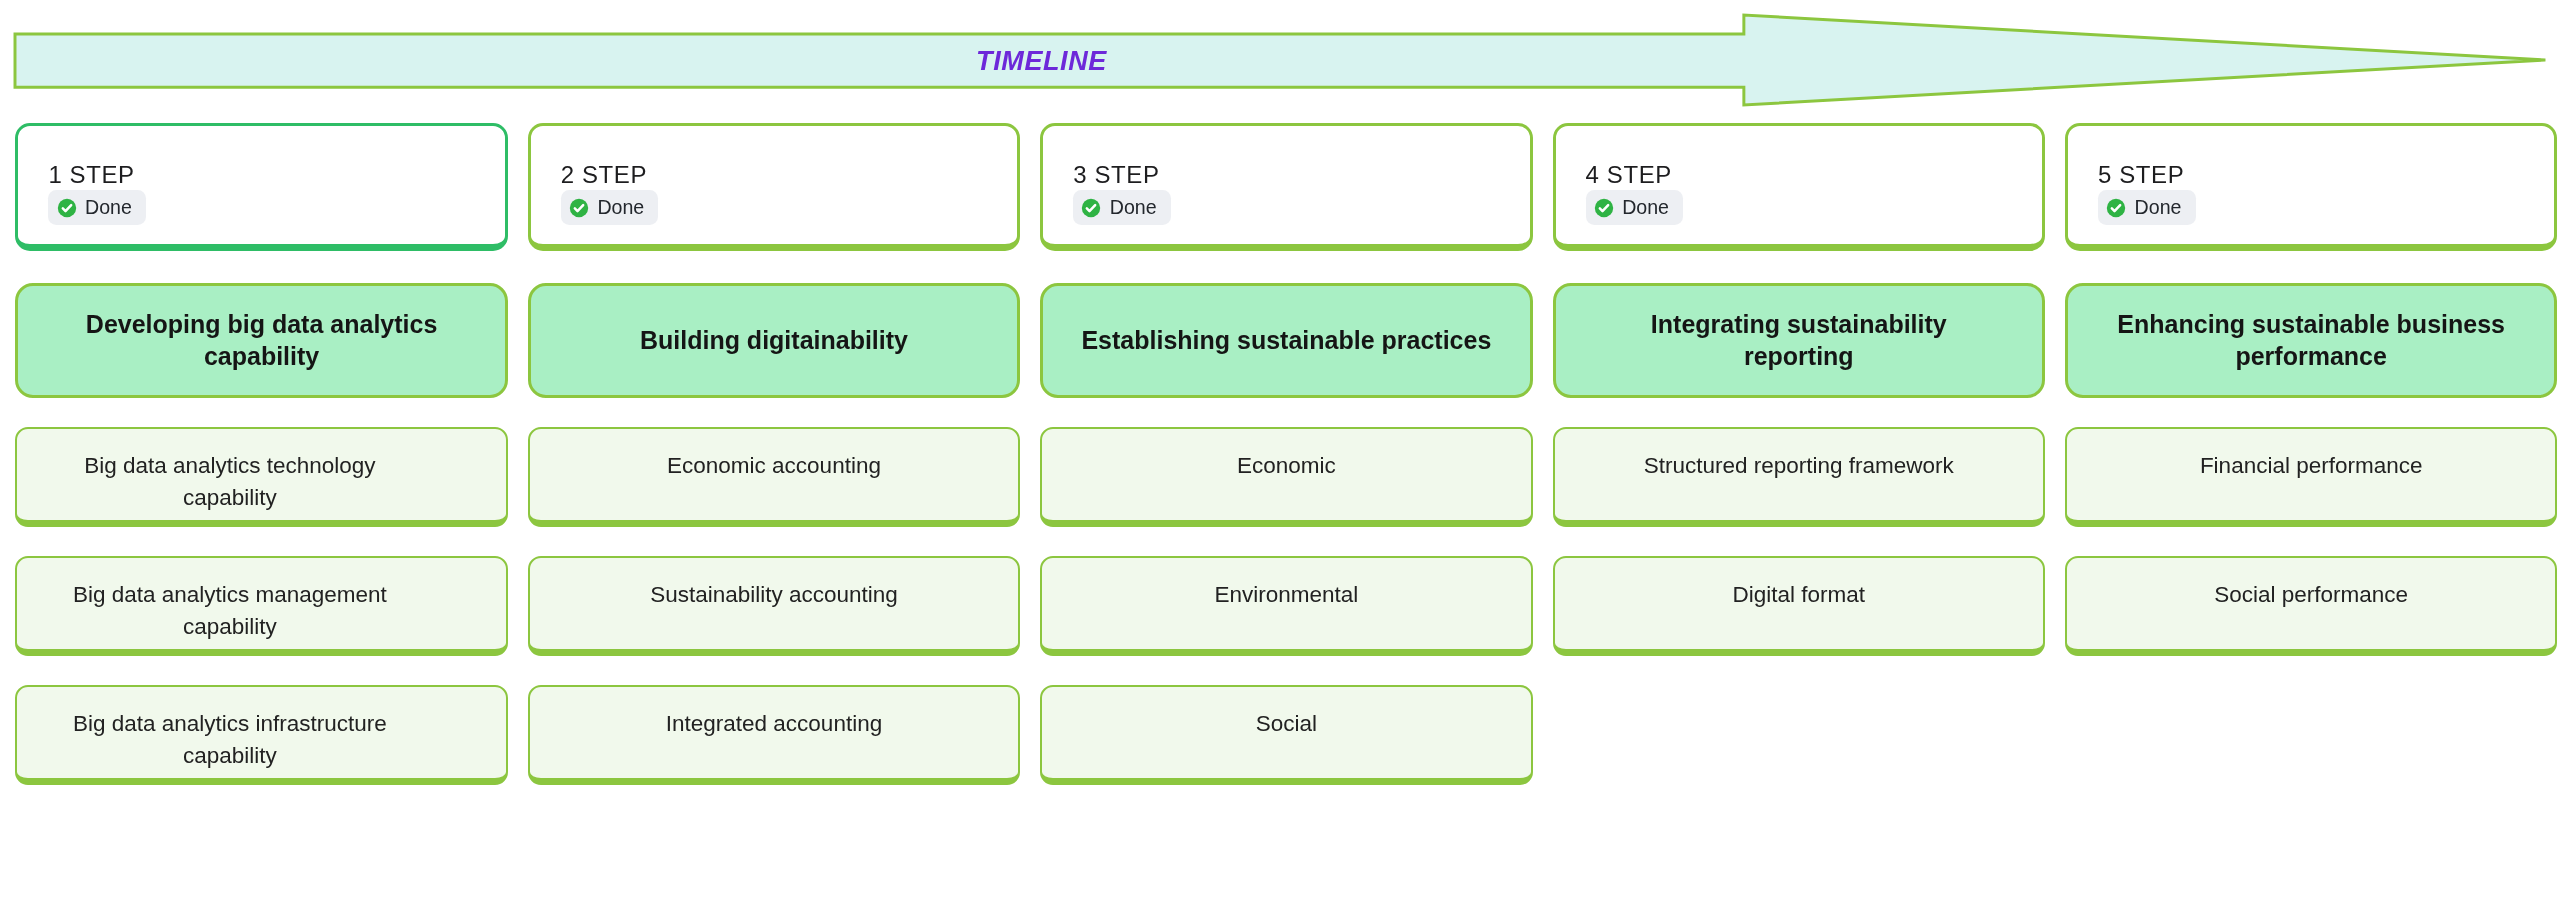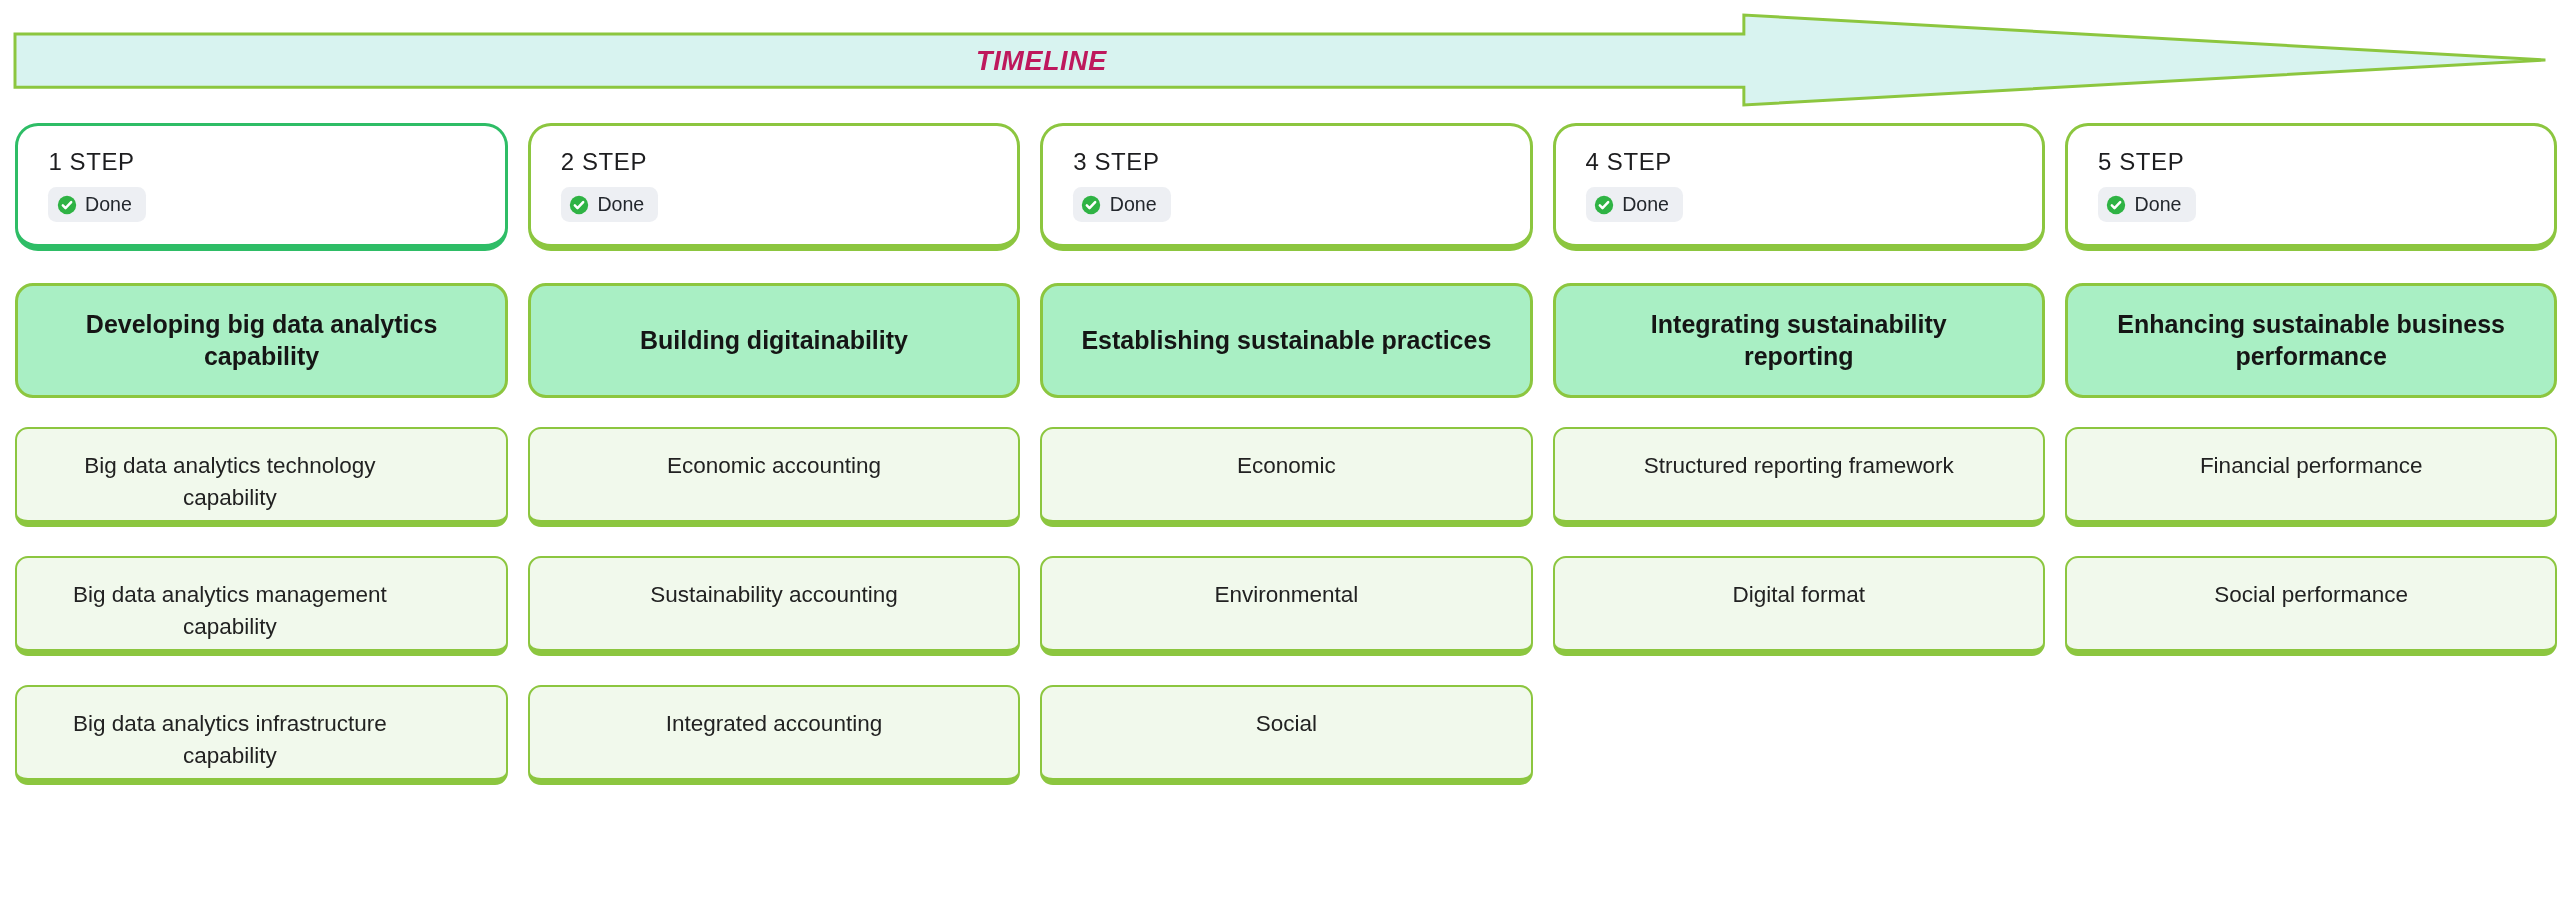--- a/index.html
+++ b/index.html
@@ -14,40 +14,40 @@
   .arrow { width:100%; height:100%; display:block; overflow:visible; }
   .arrow polygon {
     fill:var(--timeline-fill,#D8F3F0);
     stroke:var(--accent-green,#8CC63F);
     stroke-width:5;
   }
   .timeline-label {
     position:absolute; left:0; top:20px; width:2053px; height:52px;
     line-height:52px; text-align:center;
     font-size:27px; font-weight:bold; font-style:italic;
-    letter-spacing:0.6px; color:#be185d;
+    letter-spacing:0.6px; color:#6d28d9;
   }
 
   
   .board {
     position:absolute; left:15.4px; top:123px; width:2542px;
     display:grid; grid-template-columns:repeat(5,1fr); column-gap:20px;
   }
   .column { display:flex; flex-direction:column; min-width:0; }
 
   
   .step-card {
     box-sizing:border-box; height:128px; background:#ffffff;
     border:3px solid var(--accent-green,#8CC63F); border-bottom-width:7.7px;
-    border-radius:23px; padding:22px 30px 0 30px;
+    border-radius:15px; padding:35px 30px 0 30px;
   }
   .step-first { border-color:var(--step1-border,#2EBD66); }
   .step-title { font-size:24px; letter-spacing:0.6px; color:#1d1d1f; }
   .done-badge {
-    display:inline-flex; align-items:center; gap:8.3px; margin-top:11px;
+    display:inline-flex; align-items:center; gap:8.3px; margin-top:1px;
     background:var(--badge-bg,#EDEFF3); border-radius:8.3px; padding:6px 14.2px 6px 8.3px;
   }
   .check { width:20px; height:20px; display:block; }
   .check circle { fill:var(--check-green,#2FB344); }
   .check path { stroke:#ffffff; stroke-width:3; fill:none; stroke-linecap:round; stroke-linejoin:round; }
   .done-txt { font-size:19.6px; color:#23272d; }
 
   
   .header-card {
     box-sizing:border-box; margin-top:32px; height:115px;

